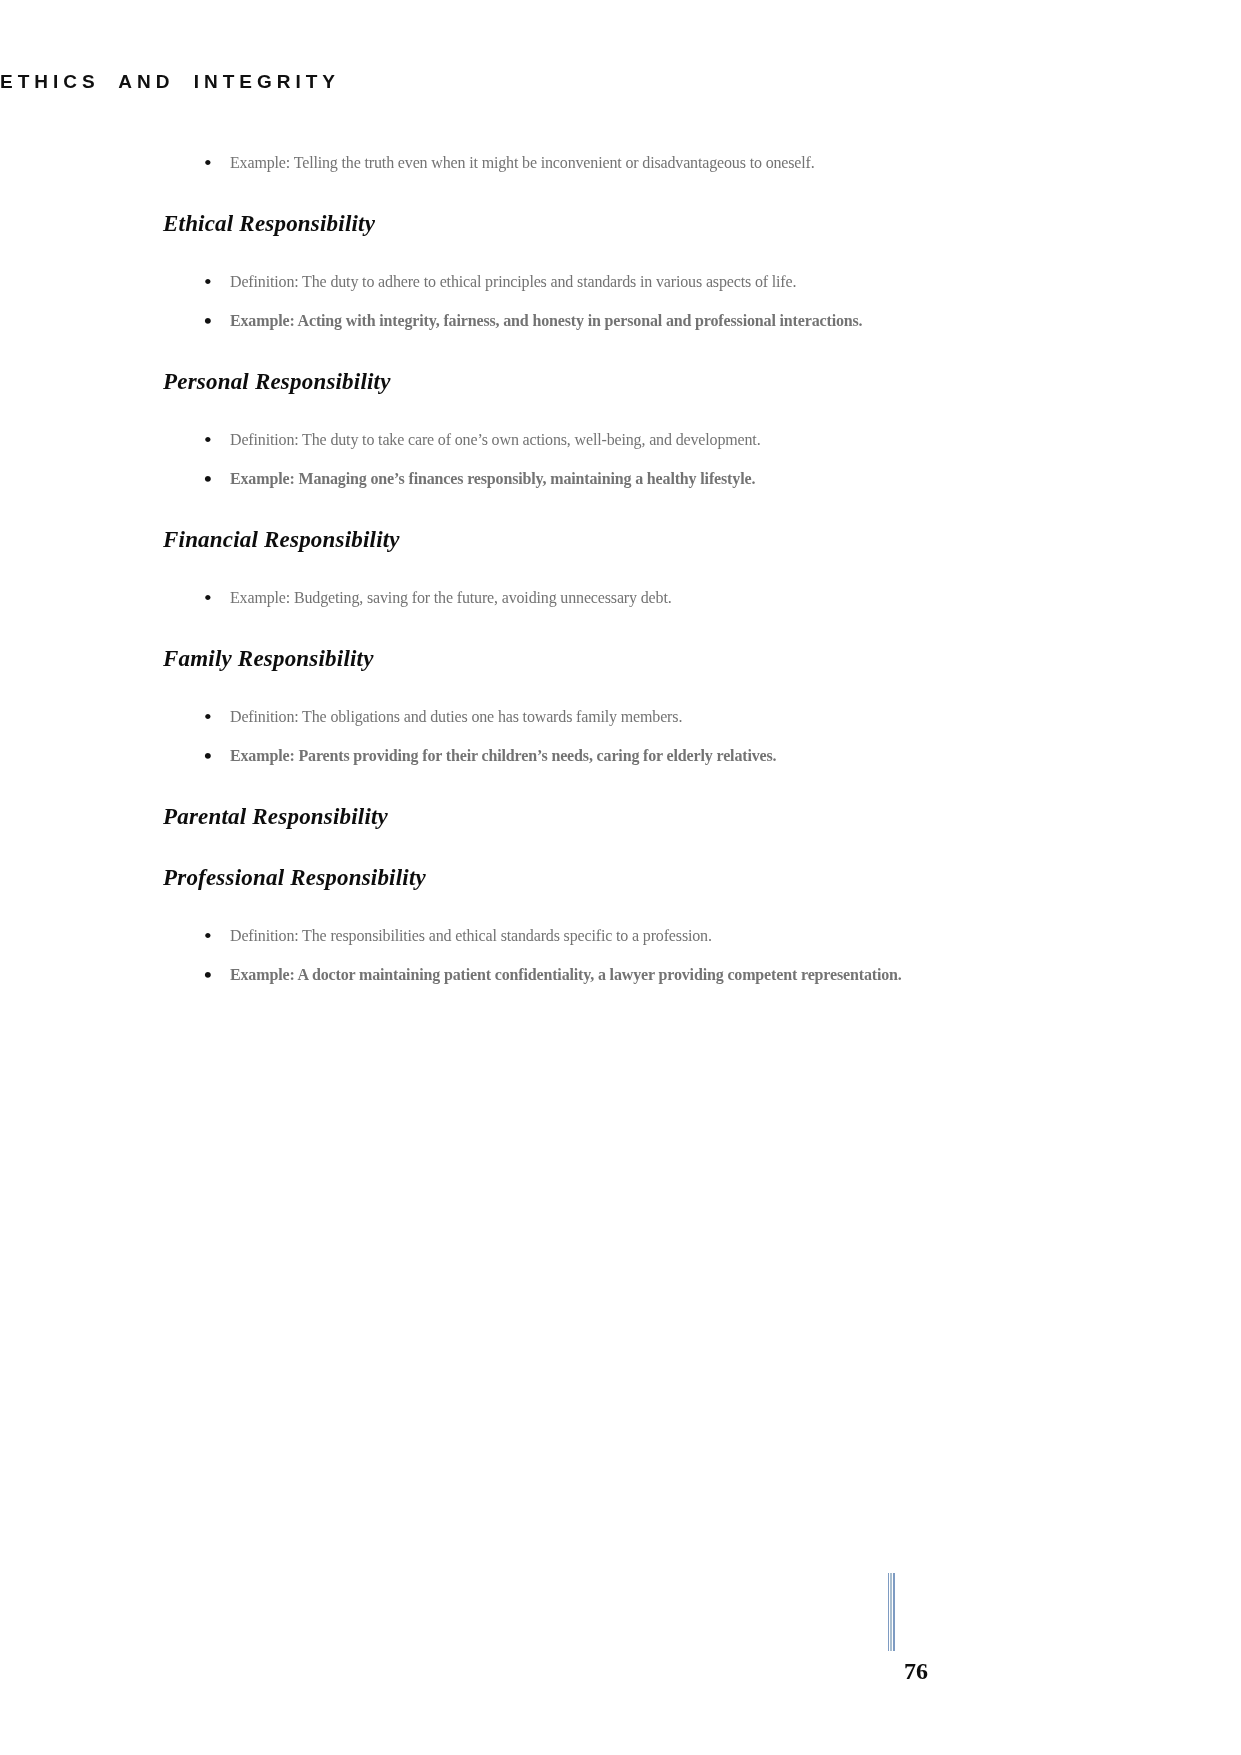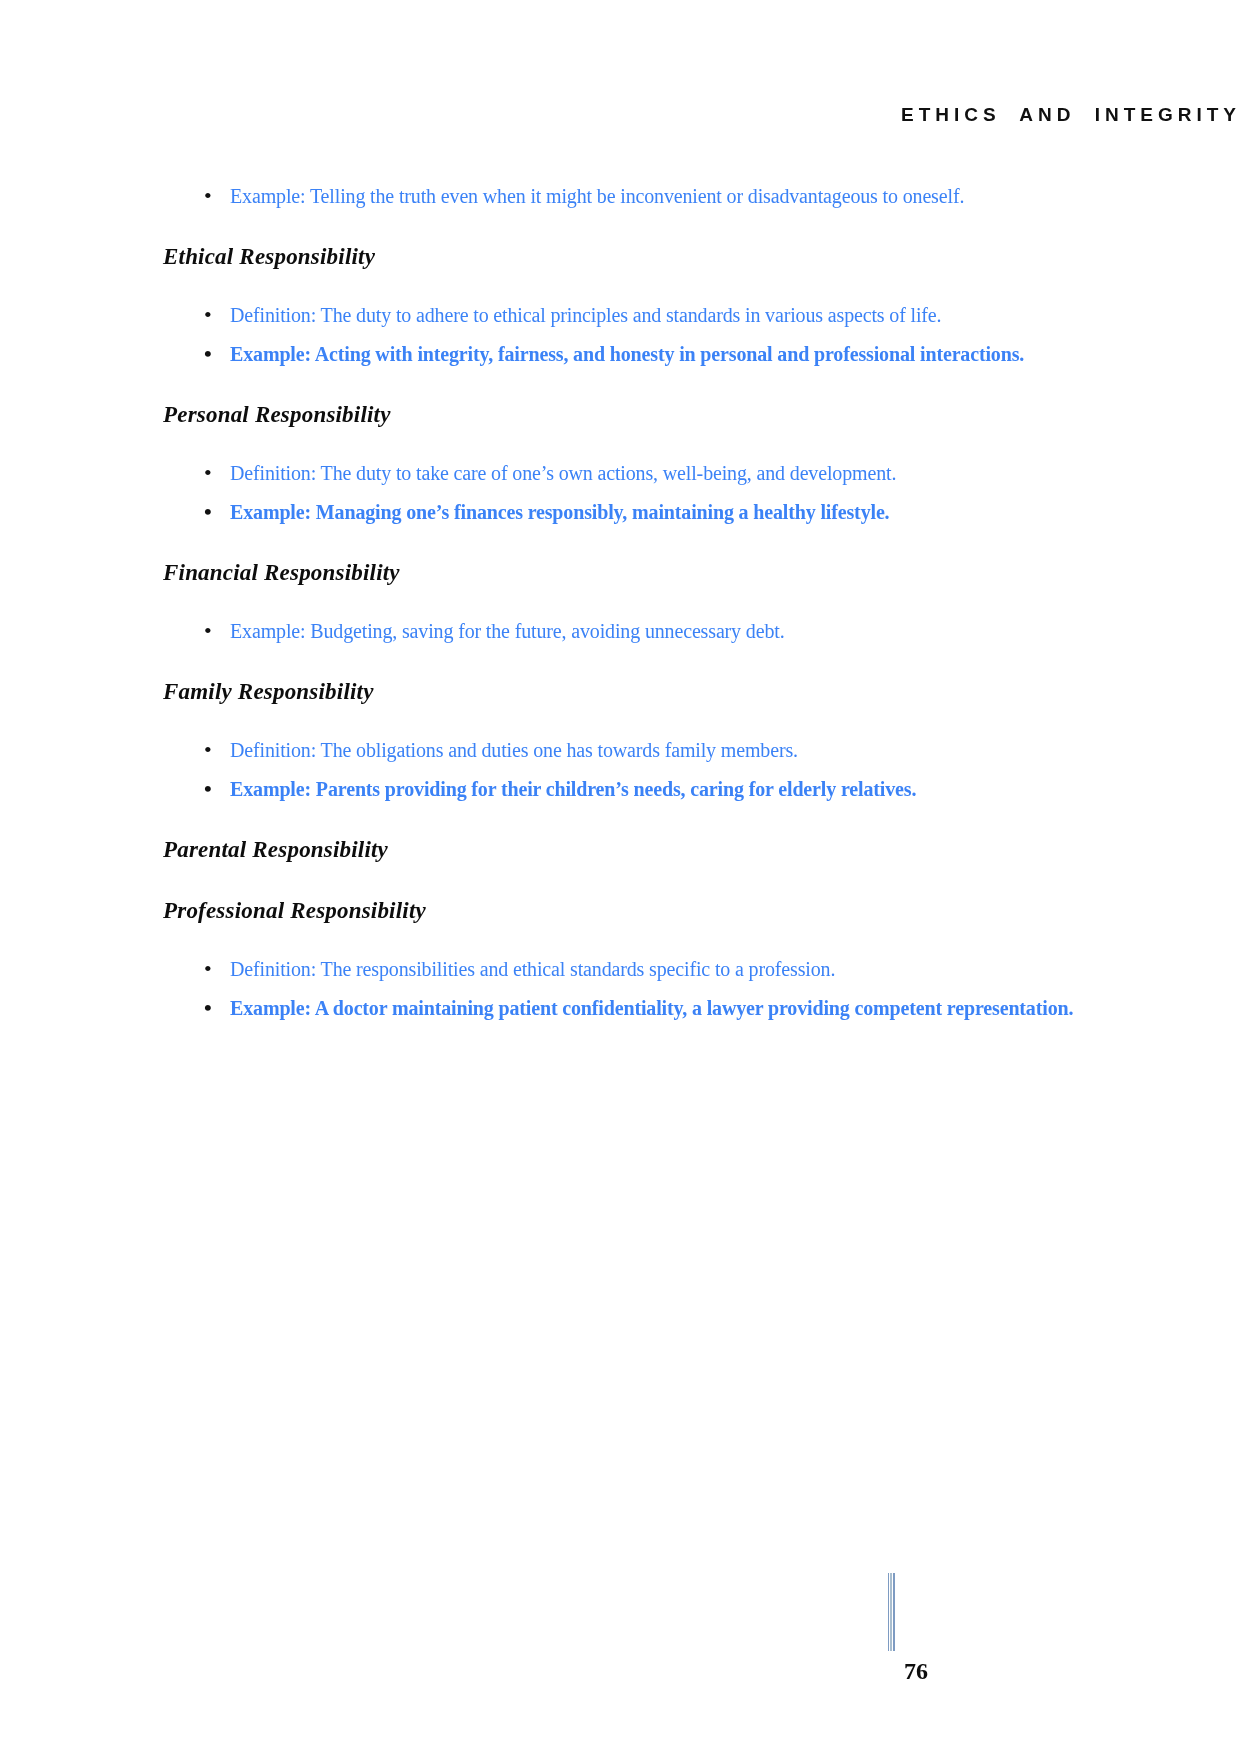--- a/index.html
+++ b/index.html
@@ -13,23 +13,22 @@
     -webkit-font-smoothing: antialiased;
   }
   .page {
     position: absolute;
     inset: 0;
     background: #ffffff;
     overflow: hidden;
   }
   .doc-header {
     padding-top: 70px;
-    text-align: right;
+    text-align: left;
     line-height: 24px;
-    margin-top: 33px;
   }
   .doc-header .hdr-title {
     font-family: "Liberation Sans", sans-serif;
     font-weight: 700;
     font-size: 19px;
     letter-spacing: 5px;
     word-spacing: 9px;
     color: #101010;
     text-transform: uppercase;
   }
@@ -47,25 +46,25 @@
     font-style: italic;
   }
   ul.blist {
     list-style: none;
     margin: 0;
     padding: 0 0 0 67px;
   }
   ul.blist.intro { margin-top: 53px; }
   ul.blist li {
     position: relative;
-    font-size: 20px;
+    font-size: 16px;
     line-height: 30px;
     letter-spacing: -0.15px;
     text-align: justify;
-    color: #3b82f6;
+    color: #737373;
   }
   ul.blist li + li { margin-top: 9px; font-weight: bold; }
   ul.blist li::before {
     content: "\2022";
     position: absolute;
     left: -26px;
     top: 0;
     font-size: 22px;
     line-height: 30px;
     color: #111;

